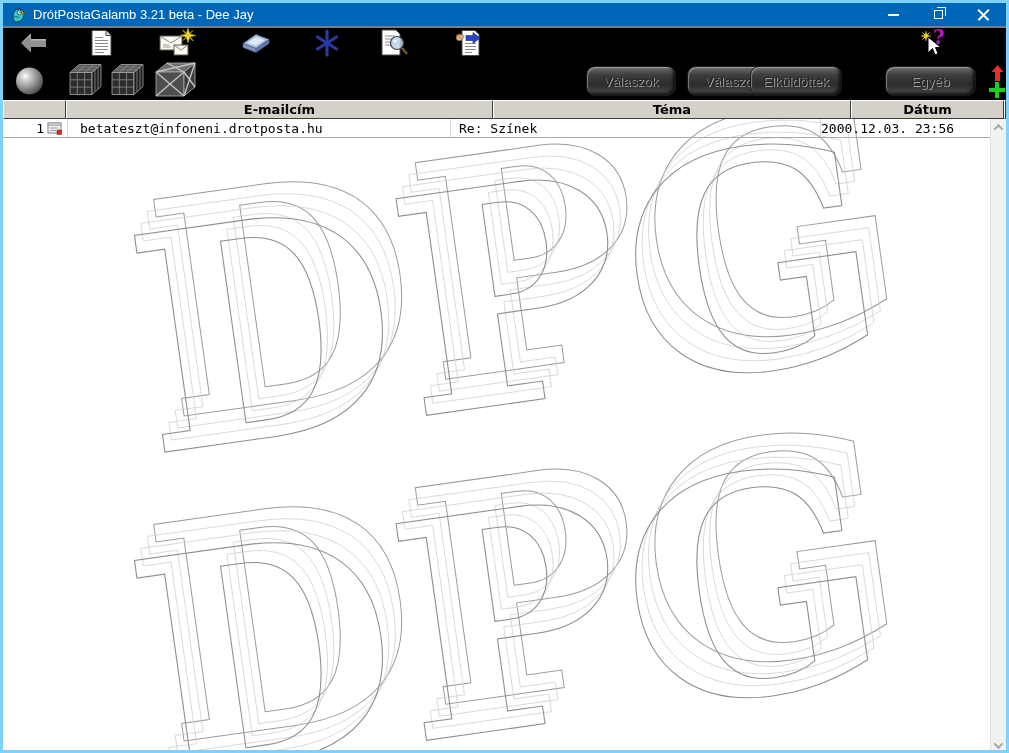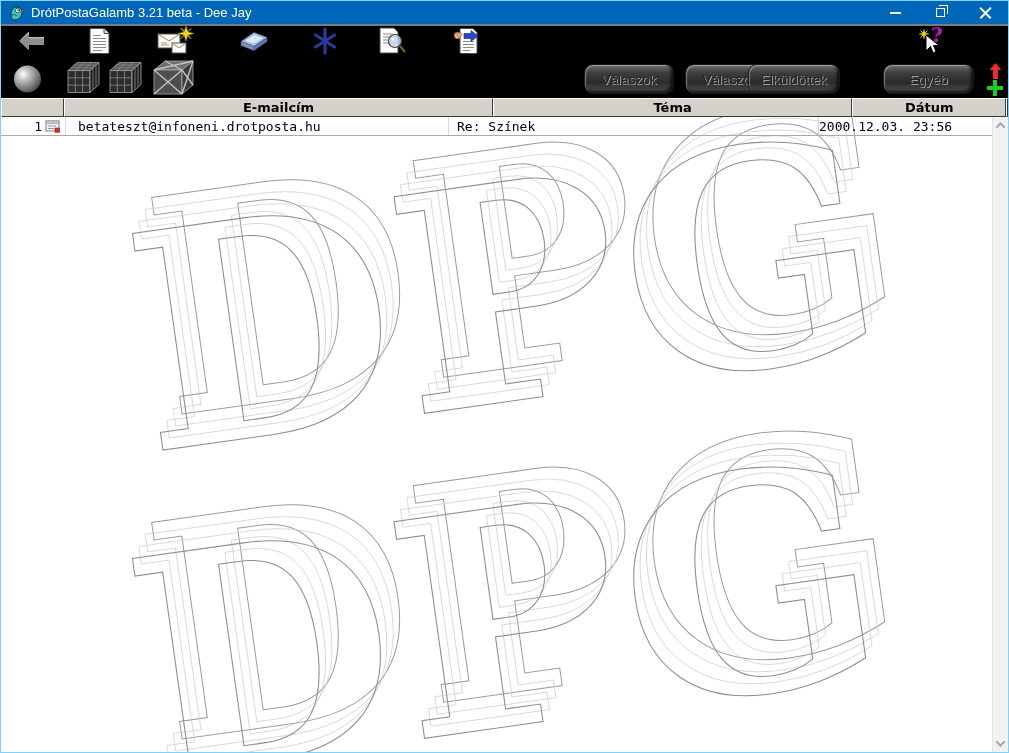--- a/index.html
+++ b/index.html
@@ -1,17 +1,17 @@
 <!DOCTYPE html>
 <html><head>
 <meta charset="utf-8">
 <style>
   * { margin:0; padding:0; box-sizing:border-box; }
   html,body { background:#222; }
-  .window{ width:1009px; height:753px; border:1px solid #7dd3fc; background:#404040;
+  .window{ width:1009px; height:753px; border:3px solid #7dd3fc; background:#404040;
     position:relative; overflow:hidden; font-family:"Liberation Sans",sans-serif; }
   
   .titlebar{ height:23px; background:#0067b8; display:flex; align-items:center; }
   .app-icon{ width:16px; height:16px; margin-left:6px; flex:0 0 auto; }
   .title{ color:#fff; font-size:13px; margin-left:8px; white-space:nowrap; }
   .win-controls{ margin-left:auto; display:flex; height:100%; }
   .wc{ width:45px; height:100%; display:flex; align-items:center; justify-content:center; cursor:pointer; }
   .min-glyph{ width:11px; height:2px; background:#fff; display:block; }
   .res-glyph{ width:9px; height:9px; border:1px solid #fff; position:relative; display:block; }
   .res-glyph::before{ content:""; position:absolute; left:2px; bottom:2px; width:8px; height:8px;

